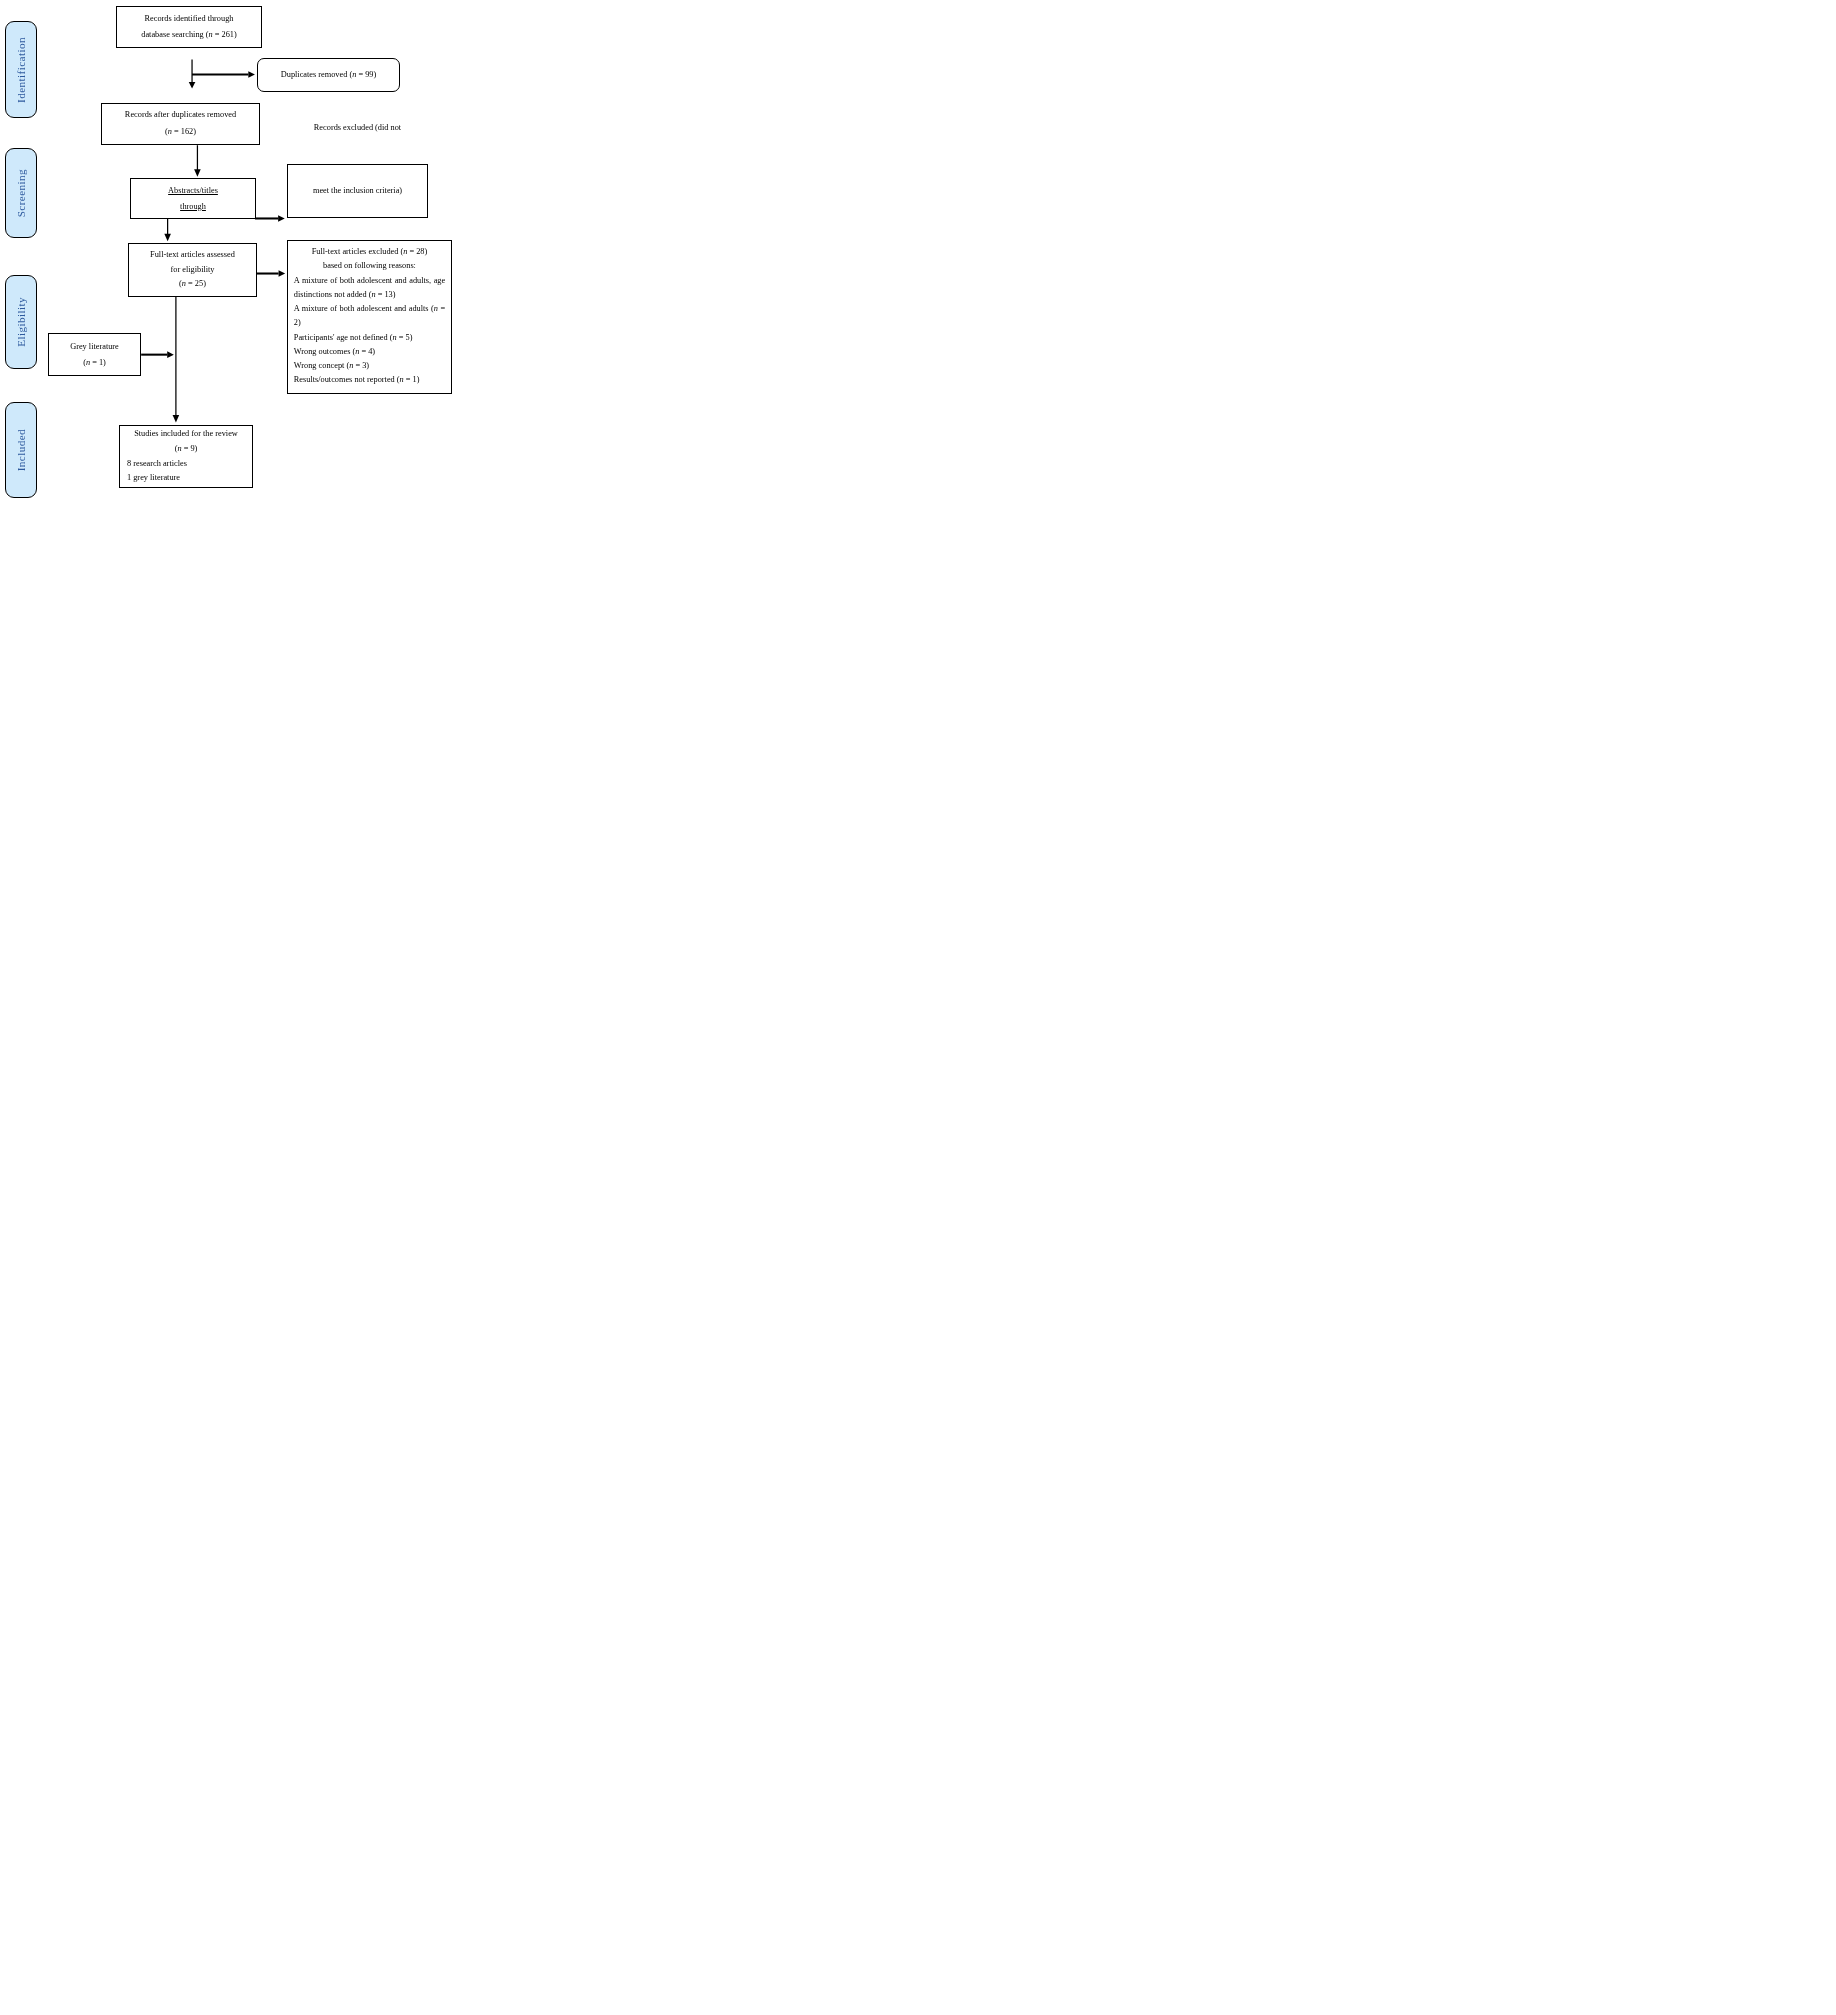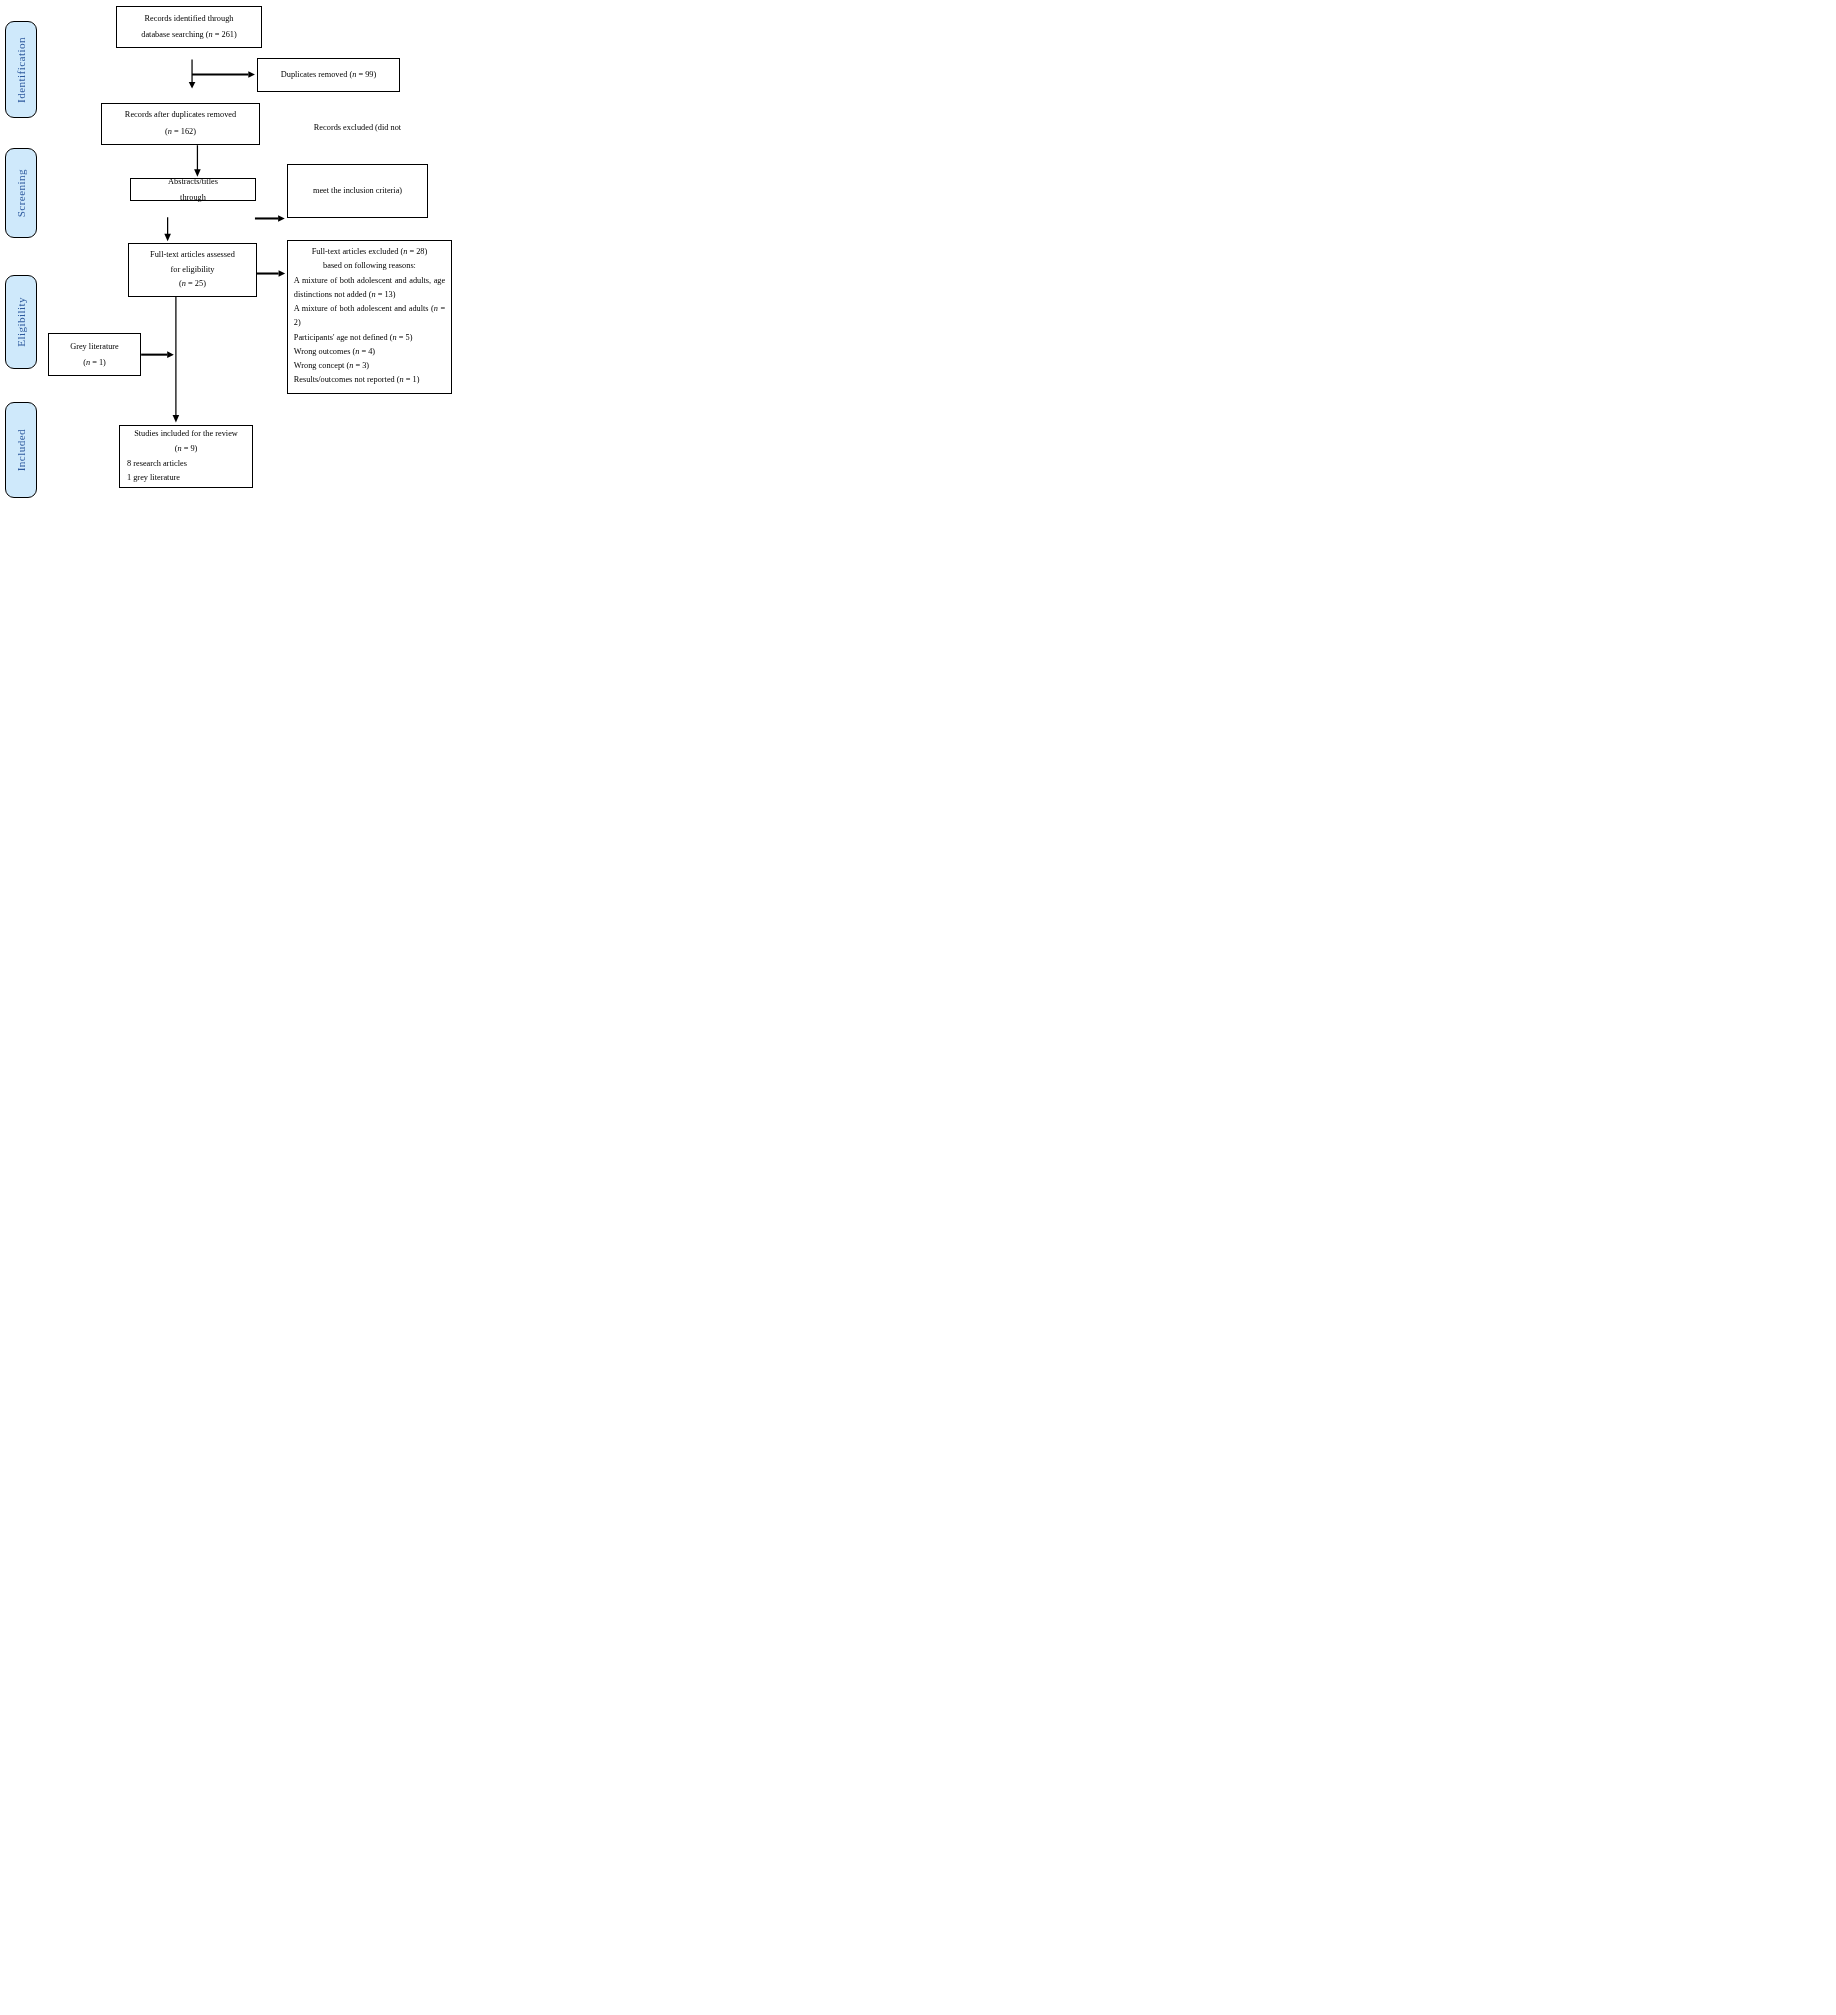--- a/index.html
+++ b/index.html
@@ -23,23 +23,23 @@
   .stage{
     position:absolute;left:4.6px;width:32px;border:1.7px solid var(--c-line);
     background:var(--c-side);border-radius:9px;box-sizing:border-box;
     display:flex;align-items:center;justify-content:center;
   }
   .stage span{
     writing-mode:vertical-rl;transform:rotate(180deg);
     color:var(--c-side-text);font-size:11.2px;letter-spacing:0.4px;white-space:nowrap;
   }
   #box-records-identified{left:116px;top:6.2px;width:146px;height:42px;line-height:1.9;}
-  #box-duplicates-removed{left:257px;top:58px;width:143px;height:34px;}
+  #box-duplicates-removed{left:257px;top:58px;width:143px;height:34px;border-radius:7px;}
   #box-records-after{left:101px;top:103px;width:159px;height:42px;line-height:2.0;}
-  #box-abstracts-screened{left:130px;top:178px;width:126px;height:23px;line-height:1.9;}
+  #box-abstracts-screened{left:130px;top:178px;width:126px;height:41px;line-height:1.9;text-decoration:underline;}
   #box-records-excluded{left:287px;top:164px;width:141px;height:54px;line-height:1.8;gap:48px;}
   #box-full-text{left:128px;top:243px;width:129px;height:54px;line-height:1.8;}
   #box-full-text-excluded{
     left:287px;top:240px;width:165px;height:154px;justify-content:flex-start;
     font-size:8.3px;line-height:1.72;padding:4.1px 5.8px;
   }
   #box-full-text-excluded .reason{text-align:justify;}
   #box-grey{left:48px;top:333px;width:93px;height:43px;line-height:1.9;}
   #box-included{left:119px;top:425px;width:134px;height:63px;line-height:1.8;padding:0 7px;}
   #box-included .left-line{text-align:left;}

